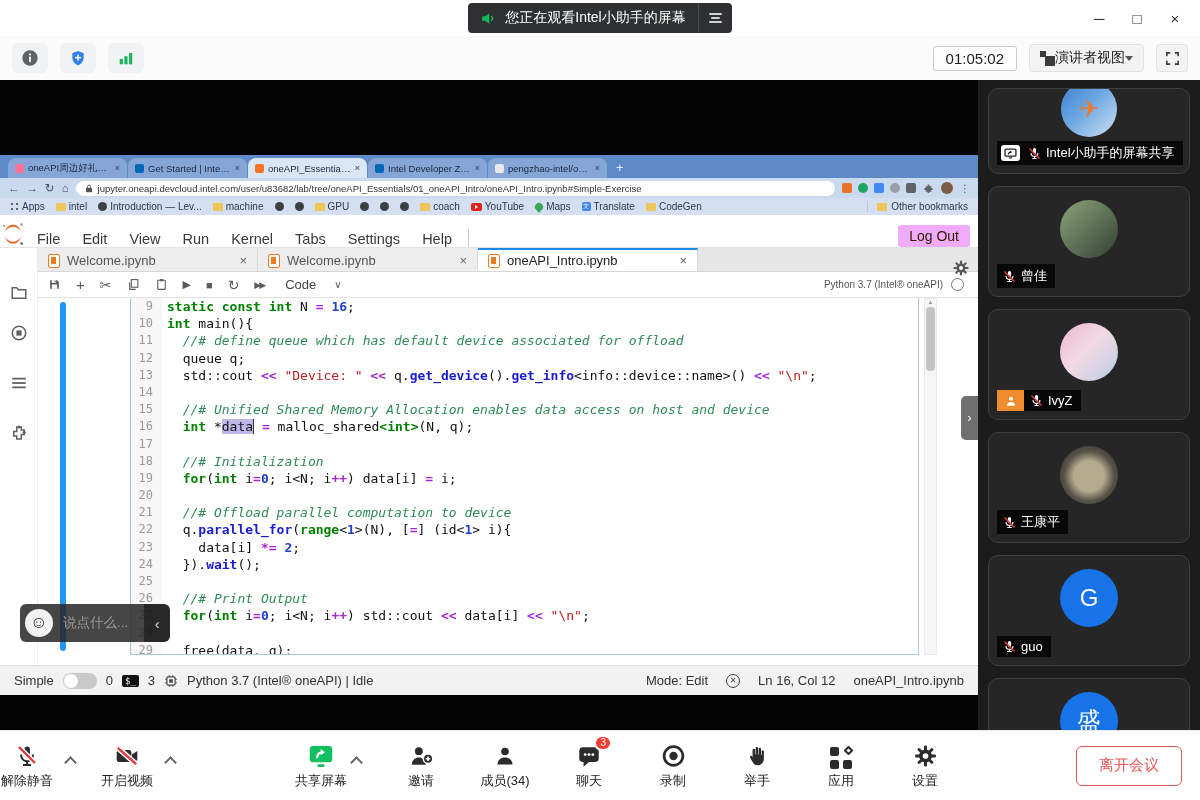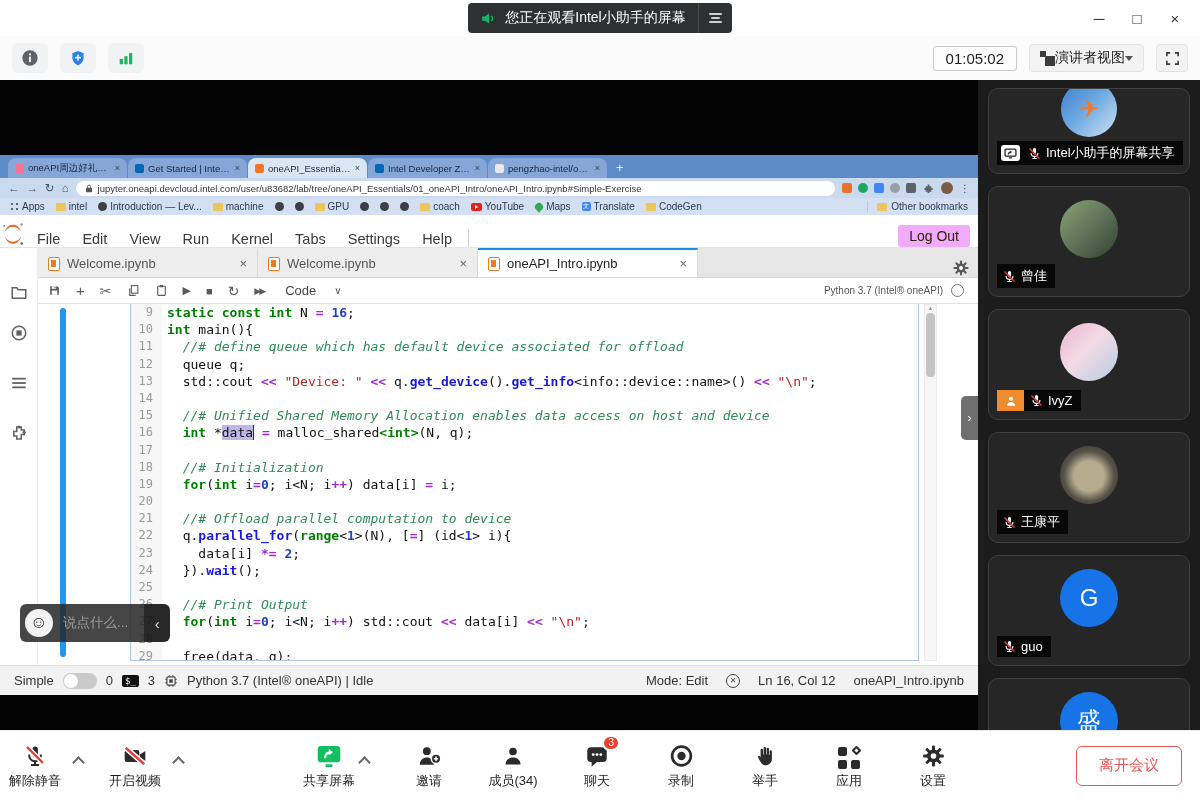--- a/index.html
+++ b/index.html
@@ -68,21 +68,21 @@
 
 .jmenubar{height:33px;background:#fff;display:flex;align-items:flex-end;border-bottom:1px solid #e4e4e4;flex:none}
 .jm{padding:0 11px;font-size:14.5px;color:#3a3a3a}
 .jdiv{width:1px;height:18px;background:#ccc;margin:0 5px}
 .logout{margin-left:auto;margin-right:8px;background:#f0abfc;color:#2e2104;font-size:14px;padding:3px 11px;border-radius:3px}
 .jbody{flex:1;display:flex;min-height:0}
 .activity{width:38px;background:#fff;border-right:1px solid #ededed;display:flex;flex-direction:column;align-items:center;padding-top:36px;gap:22px;flex:none}
 .aicon{color:#616161}
 .aicon.gap{margin-top:10px}
 .jright{flex:1;display:flex;flex-direction:column;min-width:0;position:relative}
-.doctabs{height:30px;background:#e6e6e6;display:flex;border-bottom:1px solid #d6d6d6;flex:none}
+.doctabs{height:24px;background:#e6e6e6;display:flex;border-bottom:1px solid #d6d6d6;flex:none}
 .dtab{width:220px;display:flex;align-items:center;gap:7px;padding:0 10px;font-size:13px;color:#555;background:#ededed;border-right:1px solid #d9d9d9;border-top:2px solid transparent}
 .dtab.active{background:#fff;border-top:2px solid #1e88e5;color:#222}
 .nbicon{width:12px;height:14px;background:#fff;border:1.5px solid #ea7a24;border-radius:2px;position:relative;flex:none}
 .nbicon:after{content:"";position:absolute;left:2px;top:2px;width:5px;height:7px;background:#ea7a24}
 .dclose{margin-left:auto;color:#666;font-size:13px}
 .ntoolbar{height:26px;background:#fff;border-bottom:1px solid #e2e2e2;display:flex;align-items:center;padding:0 10px;flex:none}
 .nti{margin-right:15px;font-size:12px;color:#5a5a5a;display:flex;align-items:center}
 .celltype{display:flex;align-items:center;gap:18px;font-size:13px;color:#444;margin-left:6px}
 .kernel{margin-left:auto;display:flex;align-items:center;gap:8px;font-size:10px;color:#555;padding-right:4px}
 .kcircle{width:13px;height:13px;border:1.5px solid #757575;border-radius:50%}
@@ -135,21 +135,21 @@
 .badge-ws{background:rgba(0,0,0,.78);display:flex;align-items:center;justify-content:center;padding:0 2px 0 4px;flex:none}
 .wsbox{width:19px;height:16px;background:#fff;border-radius:3px;display:flex;align-items:center;justify-content:center}
 
 
 .bottom{height:70px;background:#fff;border-top:1px solid #ececec;display:flex;align-items:center;flex:none}
 .vcgroup{display:flex;align-items:center}
 .vci{display:flex;flex-direction:column;align-items:center;gap:3px;font-size:13px;color:#1f1f1f;position:relative;min-width:54px}
 .vci .ic{height:27px;display:flex;align-items:flex-end;justify-content:center}
 .chev{width:12px;height:12px;position:relative;margin:0 2px 12px 2px}
 .chev:after{content:"";position:absolute;left:2px;top:4px;width:7px;height:7px;border-top:2px solid #666;border-left:2px solid #666;transform:rotate(45deg)}
-.vc-left{margin-left:8px;gap:8px}
+.vc-left{margin-left:0;gap:8px}
 .vc-center{margin-left:116px;gap:30px}
 .badge{position:absolute;top:-7px;right:4px;min-width:16px;height:16px;background:#f23c30;border-radius:8px;color:#fff;font-size:10px;display:flex;align-items:center;justify-content:center;padding:0 4px;border:2px solid #fff}
 .appsic{width:22px;height:22px;position:relative}
 .appsic i{position:absolute;width:9px;height:9px;background:#2b2b2b;border-radius:2px;display:block}
 .appsic .s1{left:0;top:0}.appsic .s2{left:0;bottom:0}.appsic .s3{right:0;bottom:0}
 .appsic .dm{right:0;top:0;width:7px;height:7px;background:none;border:2px solid #2b2b2b;transform:rotate(45deg);border-radius:1px}
 .leave{margin-left:auto;margin-right:18px;width:106px;height:40px;border:1px solid #e95454;border-radius:6px;color:#e95454;font-size:15px;display:flex;align-items:center;justify-content:center;background:#fff}
 </style>
 </head>
 <body>

